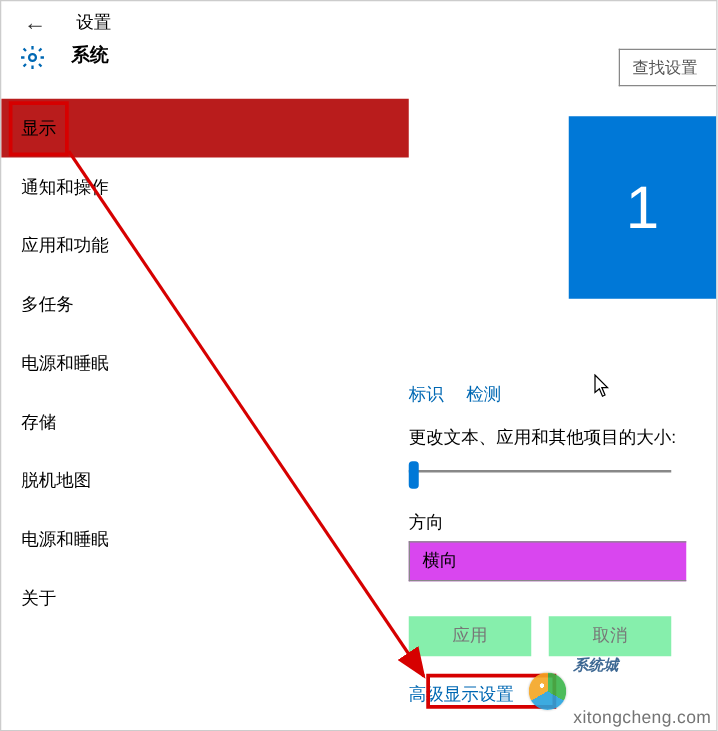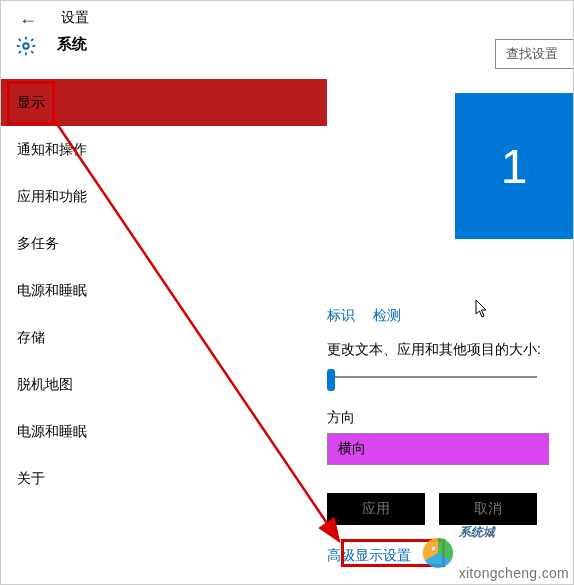--- a/index.html
+++ b/index.html
@@ -168,21 +168,21 @@
   .btn-row {
     position: absolute;
     top: 414px;
     left: 0;
     display: flex;
     gap: 14px;
   }
   .btn {
     width: 98px;
     height: 32px;
-    background: #000000;
+    background: #86efac;
     color: #777;
     border: none;
     display: flex;
     align-items: center;
     justify-content: center;
     font-size: 14px;
   }
   .adv-link {
     position: absolute;
     top: 468px;

